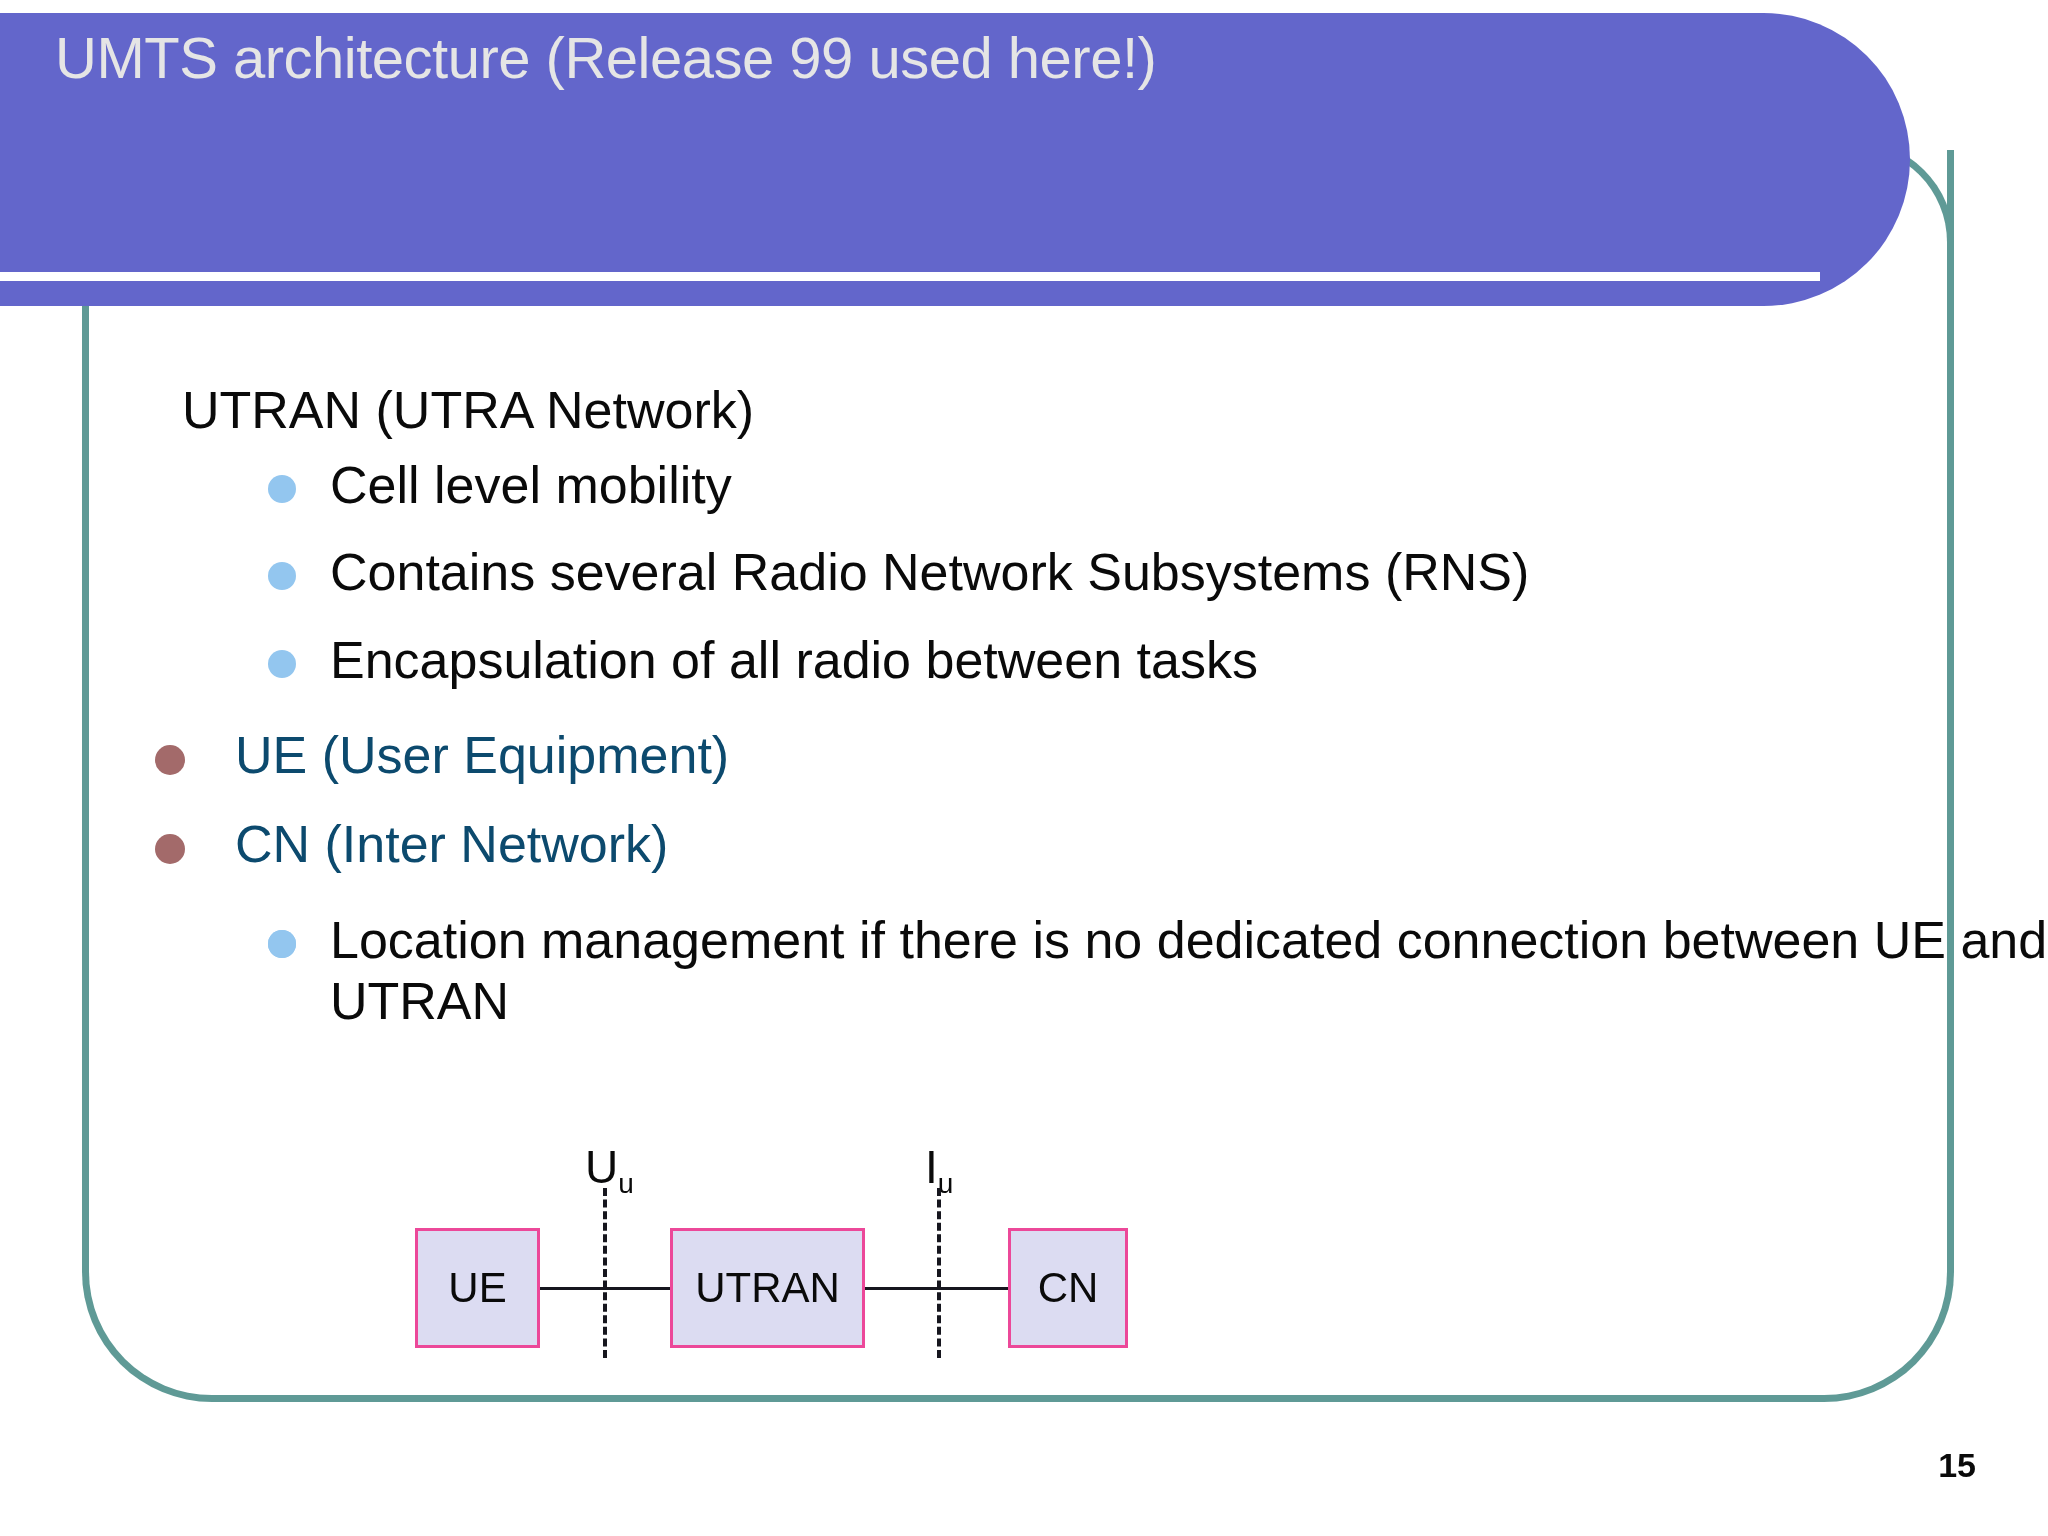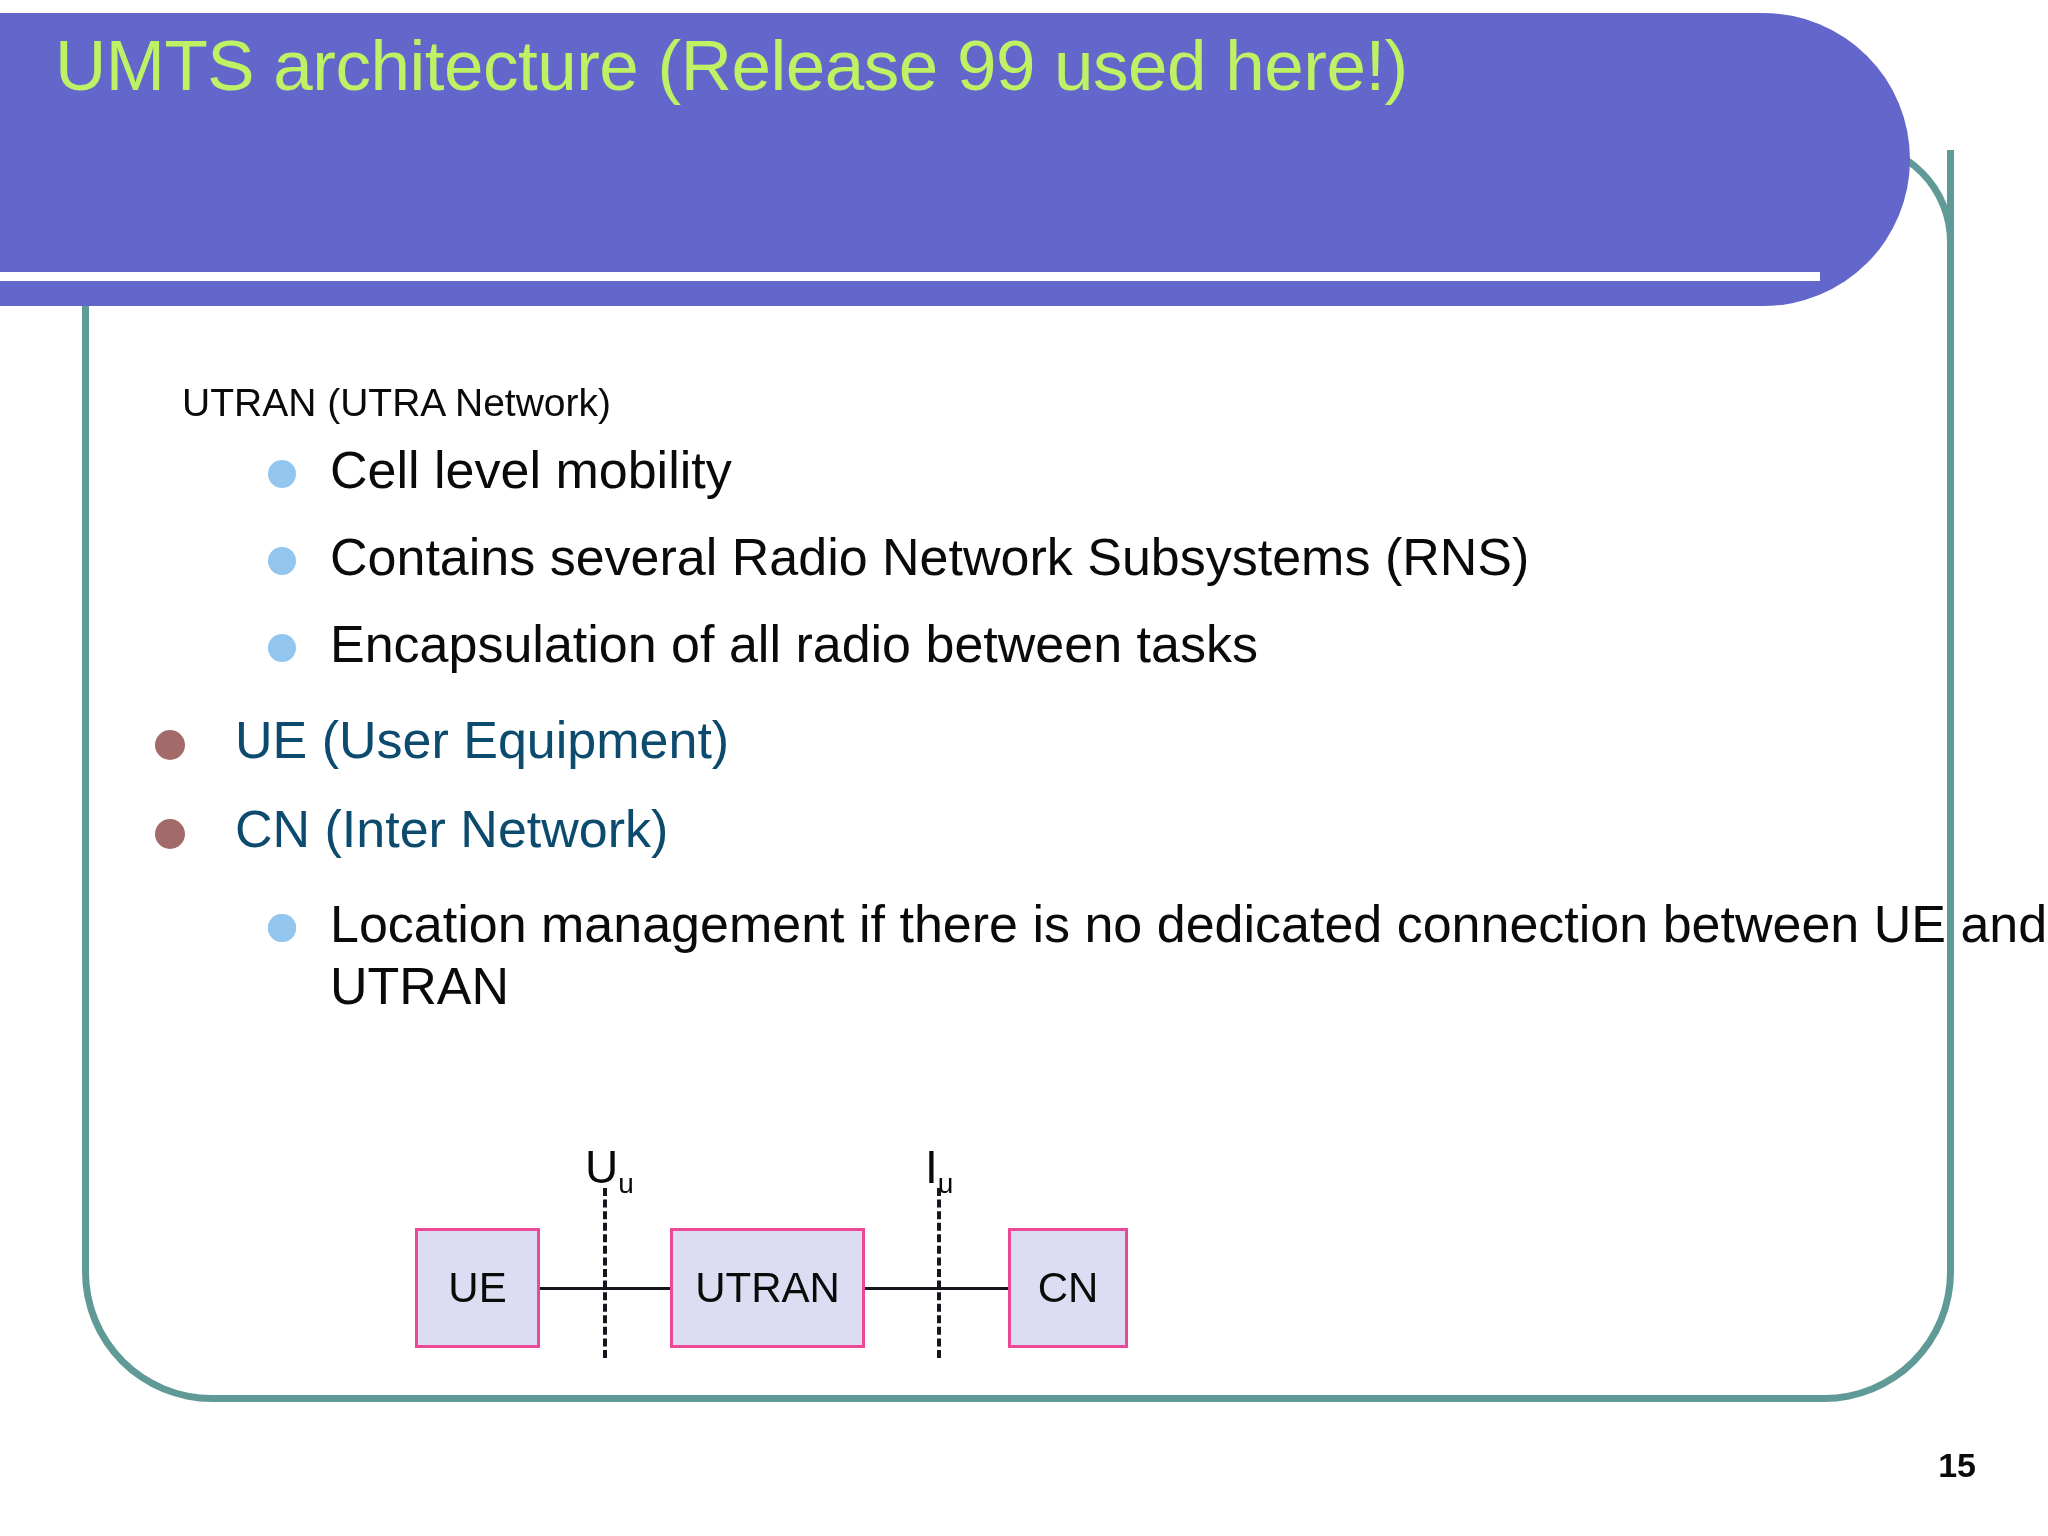--- a/index.html
+++ b/index.html
@@ -60,22 +60,22 @@
     height: 293px;
     background: #6366cb;
     border-radius: 0 150px 150px 0;
     z-index: 3;
   }
   .title-text {
     position: absolute;
     left: 95px;
     top: 8px;
     width: 1700px;
-    color: #bef264;
-    font-size: 71px;
+    color: #e5e5e5;
+    font-size: 58px;
     line-height: 1.28;
     font-weight: normal;
     letter-spacing: -0.5px;
     white-space: pre-line;
   }
   .title-rule {
     position: absolute;
     left: 0px;
     top: 272px;
     width: 1820px;
@@ -88,21 +88,21 @@
   .body-content {
     position: absolute;
     left: 0;
     top: 380px;
     width: 2048px;
     z-index: 2;
   }
 
   .lvl0 {
     position: relative;
-    font-size: 39px;
+    font-size: 52px;
     color: #0a0a0a;
     margin: 0 0 14px 0;
     padding-left: 182px;
     line-height: 1.17;
   }
 
   .lvl1 {
     position: relative;
     font-size: 52px;
     color: #0c4a6e;

